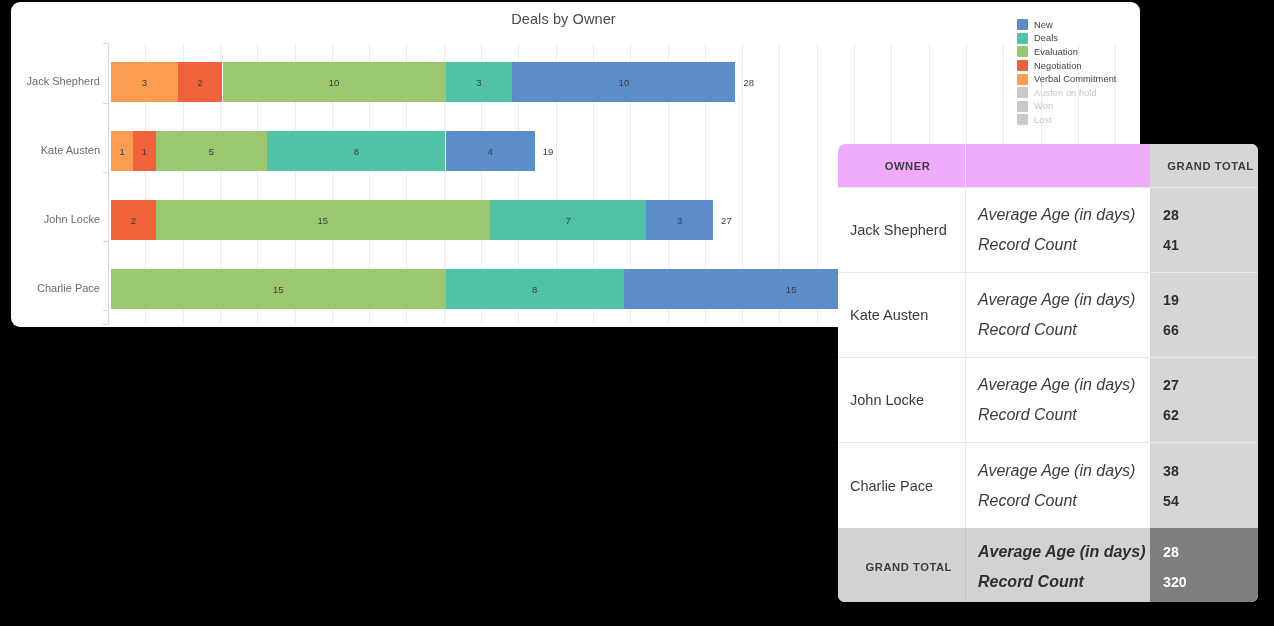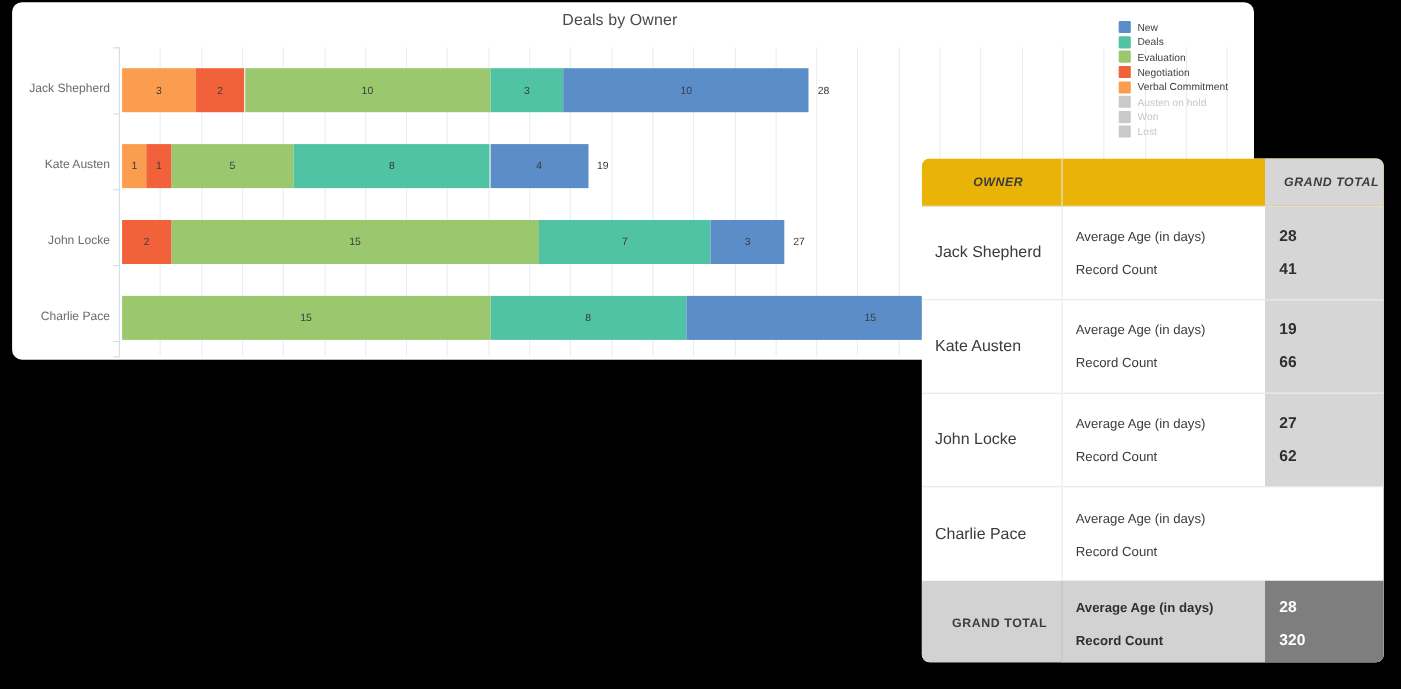--- a/index.html
+++ b/index.html
@@ -129,43 +129,44 @@
   .t-row {
     display: flex;
     width: 100%;
     border-bottom: 1px solid #e8e8e8;
   }
   .t-row:last-child { border-bottom: none; }
   .c-owner  { width: 127px; flex: 0 0 127px; padding: 0 0 0 12px; display: flex; align-items: center; }
   .c-metric { width: 185px; flex: 0 0 185px; padding: 0 0 0 12px; border-left: 1px solid #e8e8e8; display: flex; flex-direction: column; justify-content: center; }
   .c-total  { flex: 1 1 auto; padding: 0 0 0 13px; background: #d6d6d6; display: flex; flex-direction: column; justify-content: center; }
 
-  #t-header { height: 44px; background: #eab308; font-style: italic; }
+  #t-header { height: 44px; background: #f0abfc; }
   #t-header .c-owner,
   #t-header .c-metric,
   #t-header .c-total {
     font-size: 11.2px;
     font-weight: bold;
     letter-spacing: .55px;
     color: #3c3c3c;
     justify-content: center;
   }
   #t-header .c-metric { border-left: 1px solid #e8e8e8; }
   #t-header .c-total { background: #d6d6d6; display: flex; align-items: center; flex-direction: row; }
 
   .t-body-row { height: 85px; }
   .t-body-row .c-owner {
     font-size: 14.5px;
     color: #3b3b3b;
   }
   .metric-line {
     height: 30px;
     display: flex; align-items: center;
-    font-size: 12px;
+    font-size: 16px;
     color: #3b3b3b;
+    font-style: italic;
   }
   .total-line {
     height: 30px;
     display: flex; align-items: center;
     font-size: 14.2px;
     font-weight: bold;
     color: #2f2f2f;
   }
 
   #t-grand { height: 77px; background: #d2d2d2; }
@@ -340,20 +341,24 @@
             <div class="total-line">27</div>
             <div class="total-line">62</div>
           </div>
         </div>
         <div class="t-row t-body-row">
           <div class="c-owner">Charlie Pace</div>
           <div class="c-metric">
             <div class="metric-line">Average Age (in days)</div>
             <div class="metric-line">Record Count</div>
           </div>
+          <div class="c-total">
+            <div class="total-line">38</div>
+            <div class="total-line">54</div>
+          </div>
         </div>
       </div>
 
     <div class="t-row" id="t-grand">
       <div class="c-owner">GRAND TOTAL</div>
       <div class="c-metric">
         <div class="metric-line">Average Age (in days)</div>
         <div class="metric-line">Record Count</div>
       </div>
       <div class="c-total">

